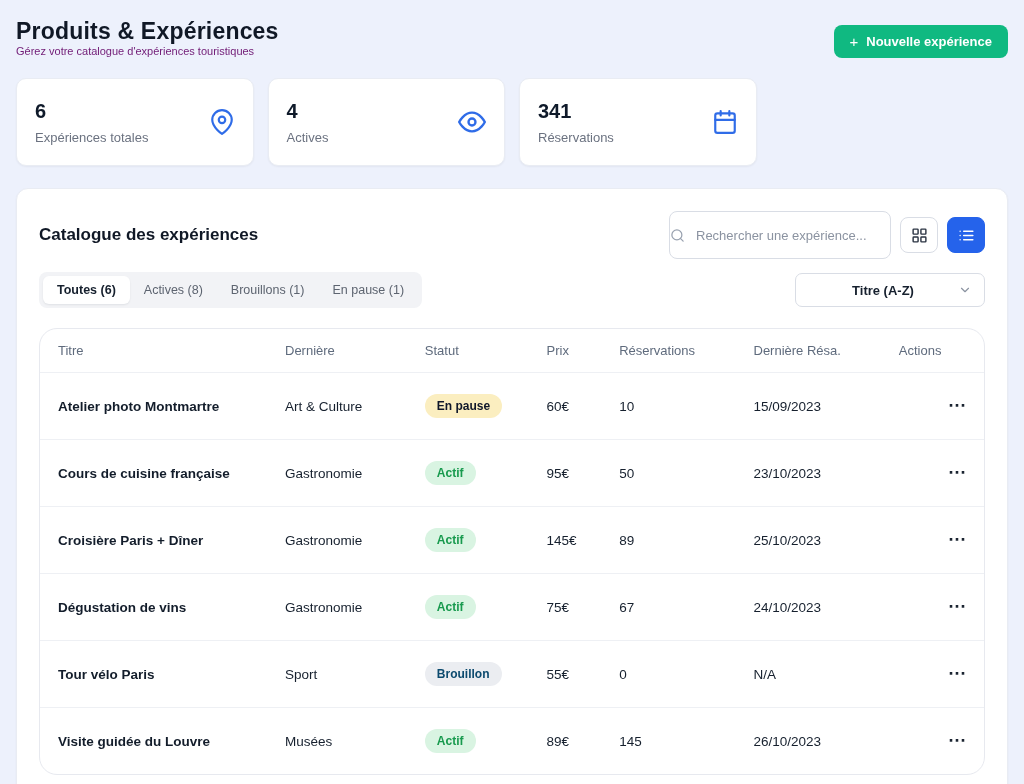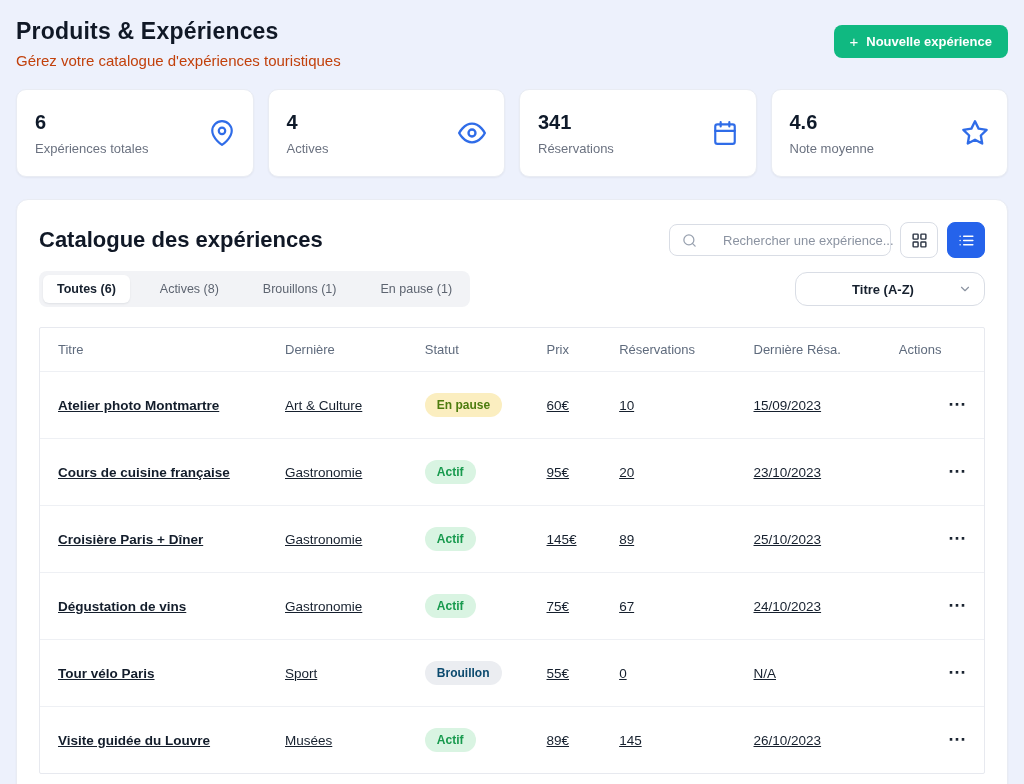--- a/index.html
+++ b/index.html
@@ -8,21 +8,21 @@
     width:1024px; height:784px; overflow:hidden;
     background:#edf1fc;
     font-family:"Liberation Sans", sans-serif;
     color:#111827;
   }
   .wrap { padding:16px; }
 
   
   .header { display:flex; justify-content:space-between; align-items:flex-start; }
   .page-title { font-size:23px; font-weight:700; color:#101826; margin:2px 0 0; letter-spacing:.2px; }
-  .page-subtitle { font-size:15px; color:#c2410c; margin-top:7px; }
+  .page-subtitle { font-size:11px; color:#701a75; }
   .btn-new {
     display:inline-flex; align-items:center; gap:8px;
     background:#10b981; color:#fff; border:none; border-radius:8px;
     padding:9px 16px; font-size:13px; font-weight:700; margin-top:9px; cursor:pointer;
     font-family:inherit;
   }
   .btn-new .plus { font-size:15px; font-weight:400; line-height:1; }
 
   
   .stats { display:grid; grid-template-columns:repeat(4,1fr); gap:14px; margin-top:20px; }
@@ -36,61 +36,61 @@
   .stat-label { font-size:13px; color:#6b7280; margin-top:7px; }
   .stat-icon svg { display:block; }
 
   
   .panel {
     background:#fff; border:1px solid #e9ecf3; border-radius:12px;
     box-shadow:0 1px 2px rgba(16,24,40,.05);
     margin-top:22px; padding:22px;
   }
   .panel-top { display:flex; justify-content:space-between; align-items:center; }
-  .panel-title { font-size:22px; font-weight:700; color:#101826; }
+  .panel-title { font-size:17px; font-weight:700; color:#101826; }
   .top-right { display:flex; align-items:center; gap:9px; }
   .search {
-    display:flex; align-items:center; gap:24px;
+    display:flex; align-items:center; gap:9px;
     border:1px solid #d9dde5; border-radius:8px; background:#fff;
-    padding:0 12px; height:32px; width:222px;
+    padding:0 0; height:48px; width:222px;
   }
   .search input { border:none; outline:none; font-size:13px; flex:1; color:#111; background:transparent; font-family:inherit; }
   .search input::placeholder { color:#8b93a1; }
   .viewbtn {
     width:38px; height:36px; border-radius:8px; cursor:pointer;
     display:flex; align-items:center; justify-content:center;
     border:1px solid #d9dde5; background:#fff;
   }
   .viewbtn.active { background:#2563eb; border-color:#2563eb; }
 
   .panel-sub { display:flex; justify-content:space-between; align-items:center; margin-top:13px; }
-  .tabs { display:inline-flex; background:#f2f3f6; border-radius:8px; padding:4px; gap:16px; }
+  .tabs { display:inline-flex; background:#f2f3f6; border-radius:8px; padding:4px; gap:0; }
   .tab { font-size:12.5px; color:#5d6470; padding:7px 14px; border-radius:6px; cursor:pointer; white-space:nowrap; }
   .tab.active { background:#fff; color:#16202e; font-weight:700; box-shadow:0 1px 2px rgba(16,24,40,.08); }
   .sort {
-    display:flex; align-items:center; border:1px solid #d9dde5; border-radius:12px;
+    display:flex; align-items:center; border:1px solid #d9dde5; border-radius:7px;
     height:34px; width:190px; padding:0 12px; background:#fff; cursor:pointer;
     font-size:13px; font-weight:600; color:#16202e;
   }
   .sort .sort-label { margin:0 auto; }
 
   
-  .table { border:1px solid #e7e9ef; border-radius:2px; margin-top:20px; overflow:hidden; }
+  .table { border:1px solid #e7e9ef; border-radius:18px; margin-top:20px; overflow:hidden; }
   .thead, .trow {
     display:grid;
     grid-template-columns:25% 15.4% 13.4% 8% 14.8% 16% 1fr;
     padding:14px 18px; align-items:center;
   }
   .thead { font-size:13px; color:#5f6b7d; }
-  .trow { padding:21px 18px; border-top:1px solid #eef0f4; font-size:13.5px; color:#16202e;text-decoration:underline; }
+  .trow { padding:21px 18px; border-top:1px solid #eef0f4; font-size:13.5px; color:#16202e; }
   .cell-title { font-weight:700; color:#131d2b; }
   .cell-actions { text-align:right; }
   .th-actions { }
   .badge { display:inline-block; font-size:12px; font-weight:600; padding:5px 12px; border-radius:999px; }
-  .badge.paused { background:#fbeec0; color:#4d7c0f; }
+  .badge.paused { background:#fbeec0; color:#0f172a; }
   .badge.active { background:#d9f4e2; color:#189a4e; }
   .badge.draft  { background:#ebedf1; color:#0c4a6e; }
   .ellipsis { font-size:18px; font-weight:700; color:#1b2431; cursor:pointer; line-height:10px; display:inline-block; }
 </style>
 </head>
 <body>
 
 <div class="wrap">
 
   <div class="header">
@@ -131,31 +131,20 @@
     </div>
     <div class="stat-card">
       <div>
         <div class="stat-value">341</div>
         <div class="stat-label">Réservations</div>
       </div>
       <span class="stat-icon">
         <svg width="26" height="26" viewBox="0 0 24 24" fill="none" stroke="#2f6ce8" stroke-width="2" stroke-linecap="round" stroke-linejoin="round">
             <rect x="3" y="4" width="18" height="18" rx="2"></rect>
             <path d="M16 2v4M8 2v4M3 10h18"></path>
-          </svg>
-      </span>
-    </div>
-    <div class="stat-card">
-      <div>
-        <div class="stat-value">4.6</div>
-        <div class="stat-label">Note moyenne</div>
-      </div>
-      <span class="stat-icon">
-        <svg width="28" height="28" viewBox="0 0 24 24" fill="none" stroke="#2f6ce8" stroke-width="2" stroke-linecap="round" stroke-linejoin="round">
-            <polygon points="12 2 15.09 8.26 22 9.27 17 14.14 18.18 21.02 12 17.77 5.82 21.02 7 14.14 2 9.27 8.91 8.26"></polygon>
           </svg>
       </span>
     </div>
   </div>
 
   <div class="panel">
     <div class="panel-top">
       <div class="panel-title">Catalogue des expériences</div>
       <div class="top-right">
         <div class="search">
@@ -222,21 +211,21 @@
             <div>60€</div>
             <div>10</div>
             <div>15/09/2023</div>
             <div class="cell-actions"><span class="ellipsis">⋯</span></div>
           </div>
           <div class="trow">
             <div class="cell-title">Cours de cuisine française</div>
             <div>Gastronomie</div>
             <div><span class="badge active">Actif</span></div>
             <div>95€</div>
-            <div>20</div>
+            <div>50</div>
             <div>23/10/2023</div>
             <div class="cell-actions"><span class="ellipsis">⋯</span></div>
           </div>
           <div class="trow">
             <div class="cell-title">Croisière Paris + Dîner</div>
             <div>Gastronomie</div>
             <div><span class="badge active">Actif</span></div>
             <div>145€</div>
             <div>89</div>
             <div>25/10/2023</div>

